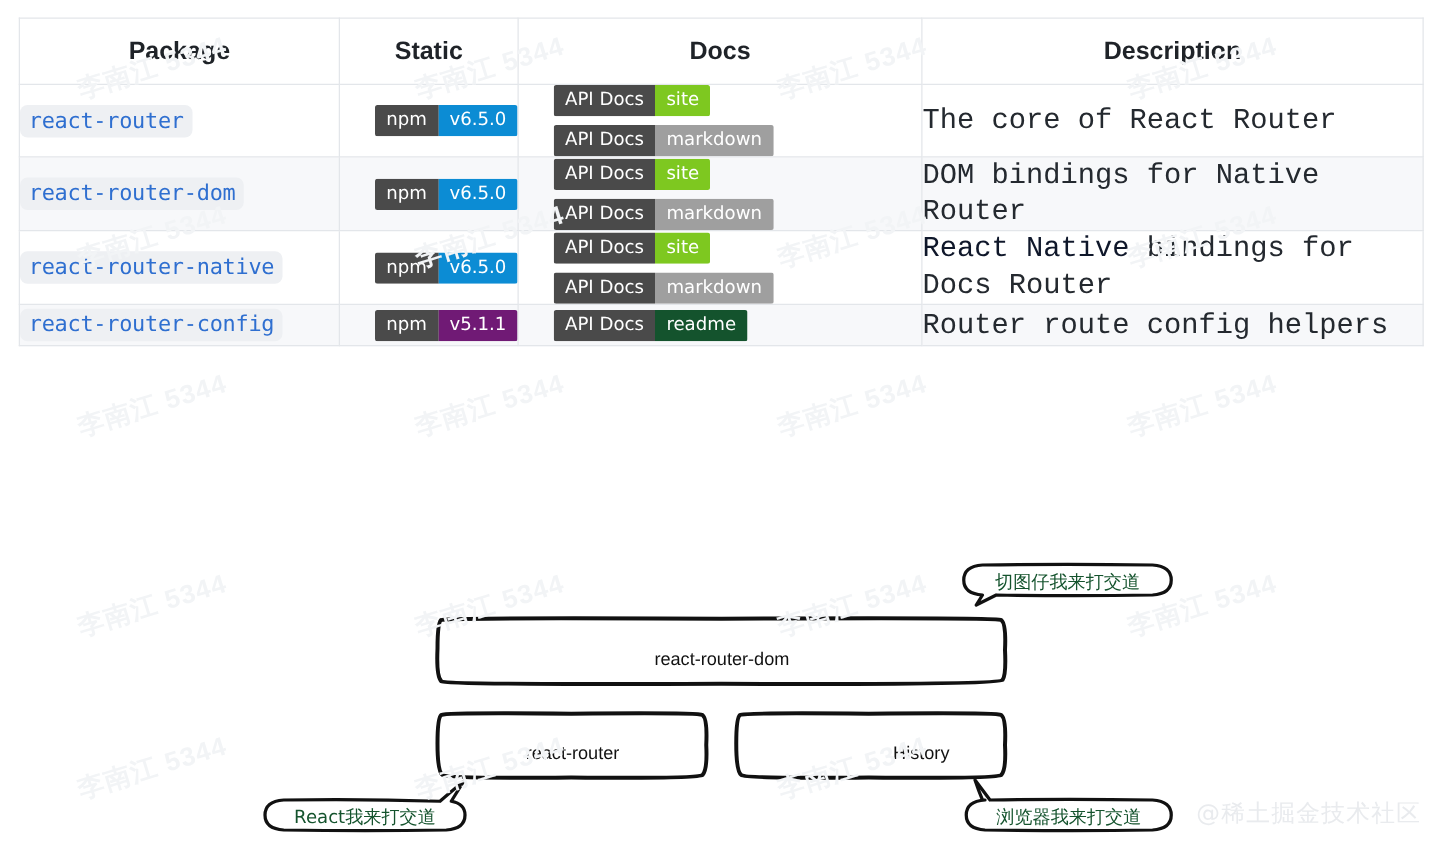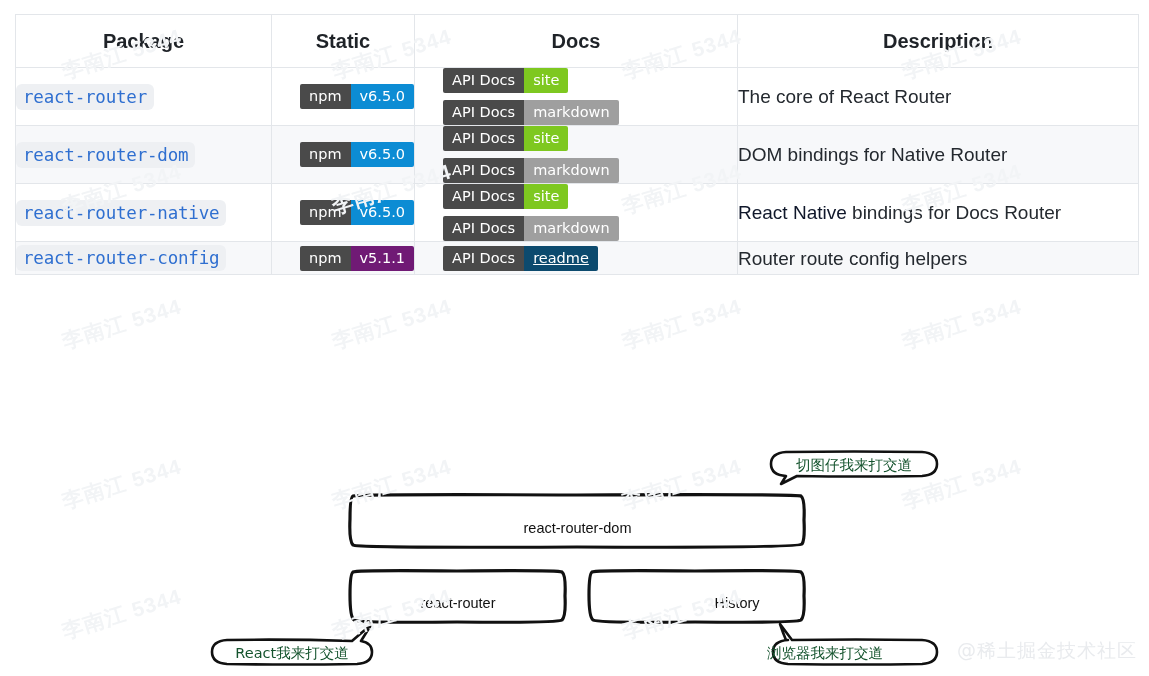--- a/index.html
+++ b/index.html
@@ -115,23 +115,24 @@
     color: #ffffff;
     white-space: nowrap;
     font-family: "DejaVu Sans", sans-serif;
     font-size: 14.5px;
   }
   .badge .b-l { background: #4a4a4a; }
   .docs-badge { margin-bottom: 7px; }
   .docs-badge:last-child { margin-bottom: 0; }
 
   .desc-text {
-    font-size: 19px;
+    font-size: 23px;
     line-height: 29px;
     color: #24292f;
+    font-family: Liberation Mono, monospace;
   }
   .desc-link {
     color: #0f172a;
     text-decoration: none;
   }
 
   
   .diagram {
     position: absolute;
     left: 0;
@@ -263,21 +264,21 @@
         </tr>
         <tr class="row-alt">
           <td class="cell-pkg"><span class="pkg-name">react-router-config</span></td>
           <td class="cell-ver"><span class="badge">
               <span class="b-l">npm</span>
               <span class="b-r" style="background: #701a75;">v5.1.1</span>
             </span></td>
           <td class="cell-docs">
             <div class="docs-badge"><span class="badge">
                 <span class="b-l">API Docs</span>
-                <span class="b-r" style="background: #0c4a6e; text-decoration: underline;">readme</span>
+                <span class="b-r" style="background: #14532d;">readme</span>
               </span></div>
           </td>
           <td class="cell-desc">
             <div class="desc-text"><span>Router route config helpers</span></div>
           </td>
         </tr>
       </tbody>
   </table>
 </div>
 
@@ -308,16 +309,16 @@
       <path d="M 788 640 Q 773 641 773 652 Q 773 663 788 664 Q 860 665 922 664 Q 937 663 937 652 Q 937 641 922 640 Q 855 639 792 640 Q 786 632 780 624 Q 783 633 786 640 Z" fill="#ffffff" stroke="#111111" stroke-width="2.6" stroke-linejoin="round" transform="translate(0,-425)"></path>
     </g>
   </svg>
 
   <div class="dg-label" style="left:350px; top:95px; width:455px;">react-router-dom</div>
   <div class="dg-label" style="left:350px; top:170px; width:216px;">react-router</div>
   <div class="dg-label" style="left:589px; top:170px; width:216px;padding-left:40px;">History</div>
 
   <div class="cl-label" style="left:771px; top:31px; width:166px;">切图仔我来打交道</div>
   <div class="cl-label" style="left:212px; top:219px; width:160px;text-align:center;">React我来打交道</div>
-  <div class="cl-label" style="left:727px; top:219px; width:196px;">浏览器我来打交道</div>
+  <div class="cl-label" style="left:757px; top:219px; width:196px;">浏览器我来打交道</div>
 </div>
 
 <div class="wm-corner">@稀土掘金技术社区</div>
 
 </body></html>

